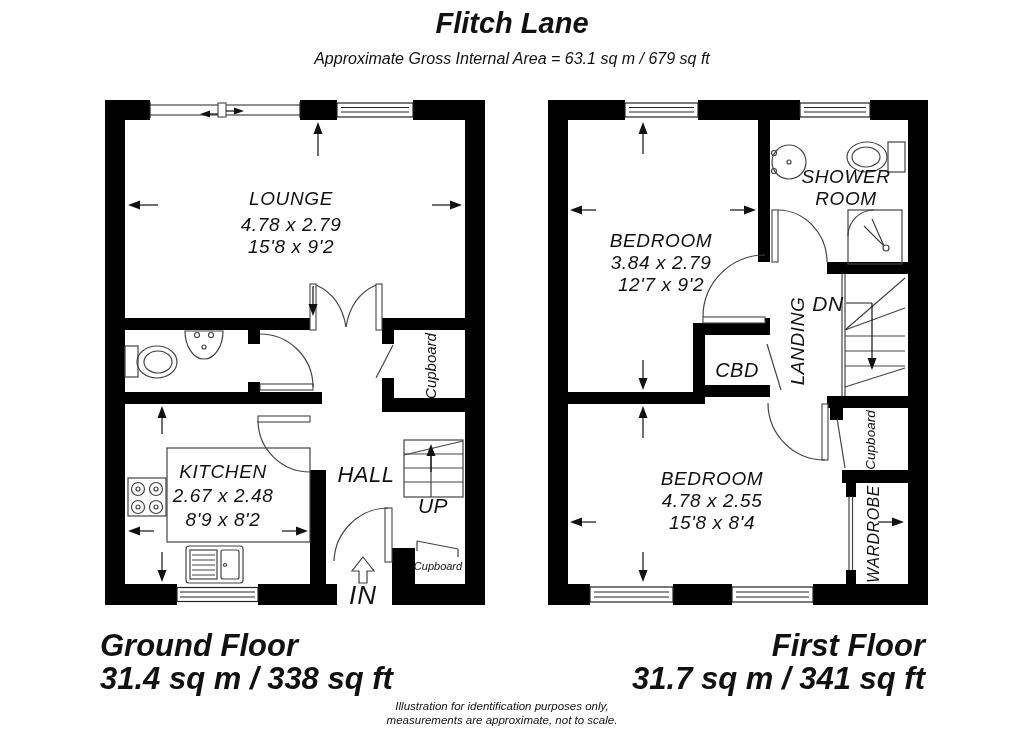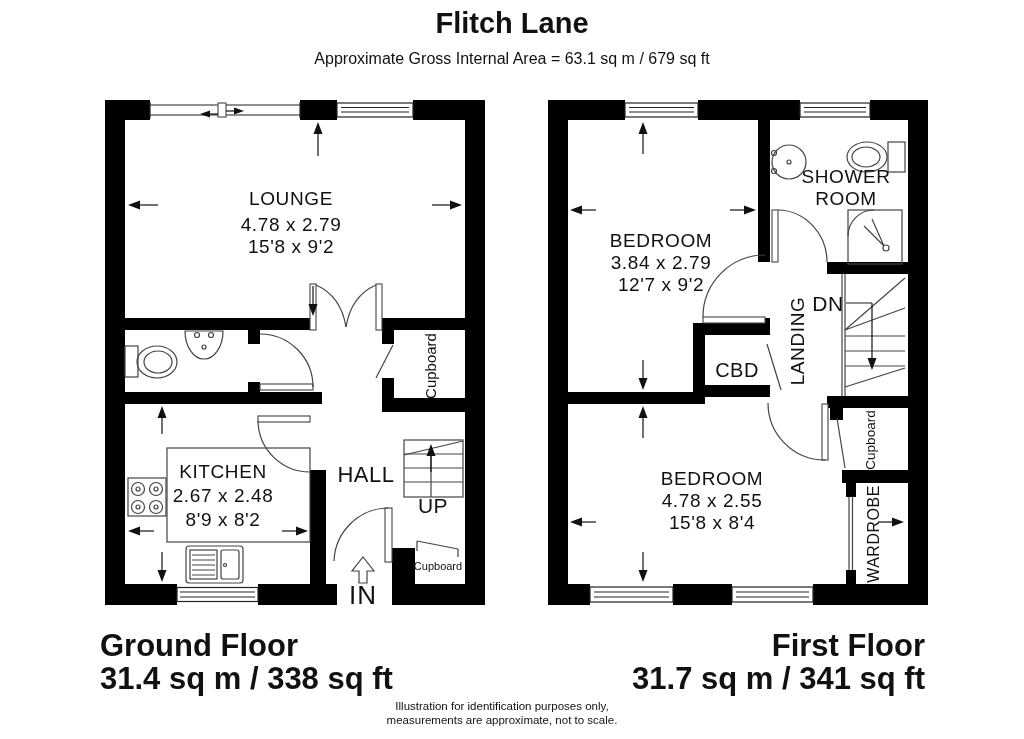--- a/index.html
+++ b/index.html
@@ -1,17 +1,17 @@
 <!DOCTYPE html>
 <html><head>
 <meta charset="utf-8">
 <style>
   html,body{margin:0;padding:0;background:#ffffff;}
   .page{width:1024px;height:739px;position:relative;background:#ffffff;overflow:hidden;
-        font-family:"Liberation Sans","DejaVu Sans",sans-serif;}
+        font-family:"Liberation Sans","DejaVu Sans",sans-serif;font-style:italic;}
   svg{display:block}
   text{fill:#111111;font-family:"Liberation Sans","DejaVu Sans",sans-serif;}
   .t-title{font-size:29px;font-weight:bold;}
   .t-sub{font-size:16px;}
   .t-room{font-size:19px;letter-spacing:0.6px;}
   .t-hall{font-size:22px;letter-spacing:0.5px;}
   .t-up{font-size:21px;letter-spacing:0.5px;}
   .t-in{font-size:26px;letter-spacing:1px;}
   .t-cbd{font-size:20px;letter-spacing:0.5px;}
   .t-vert{font-size:15px;}

